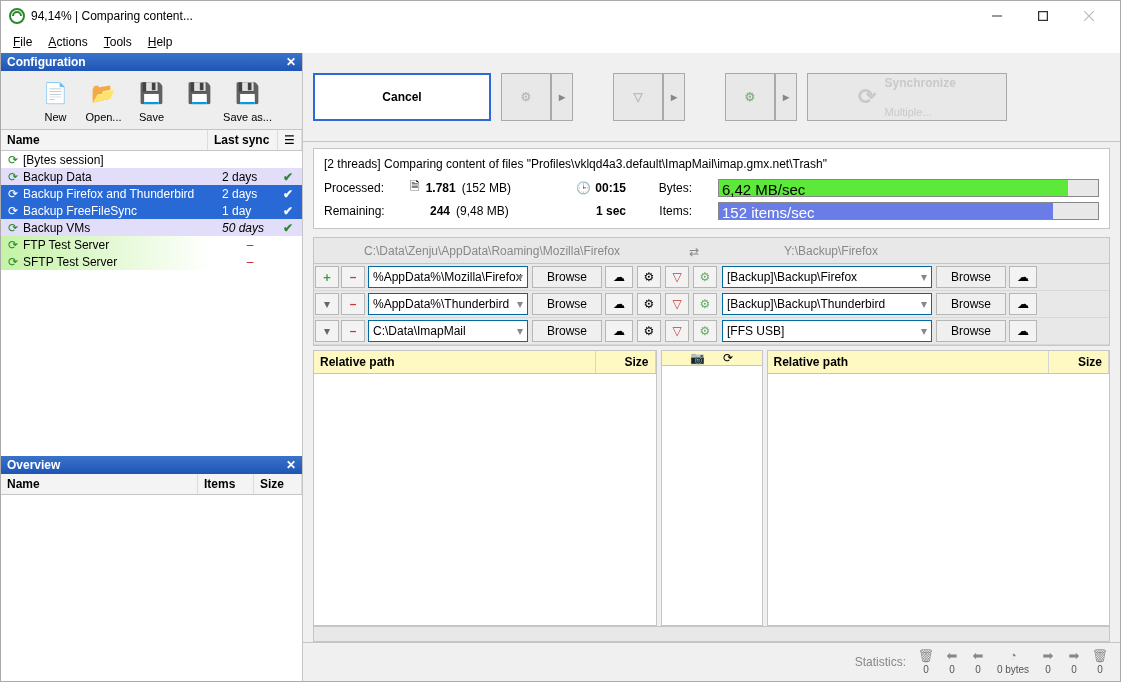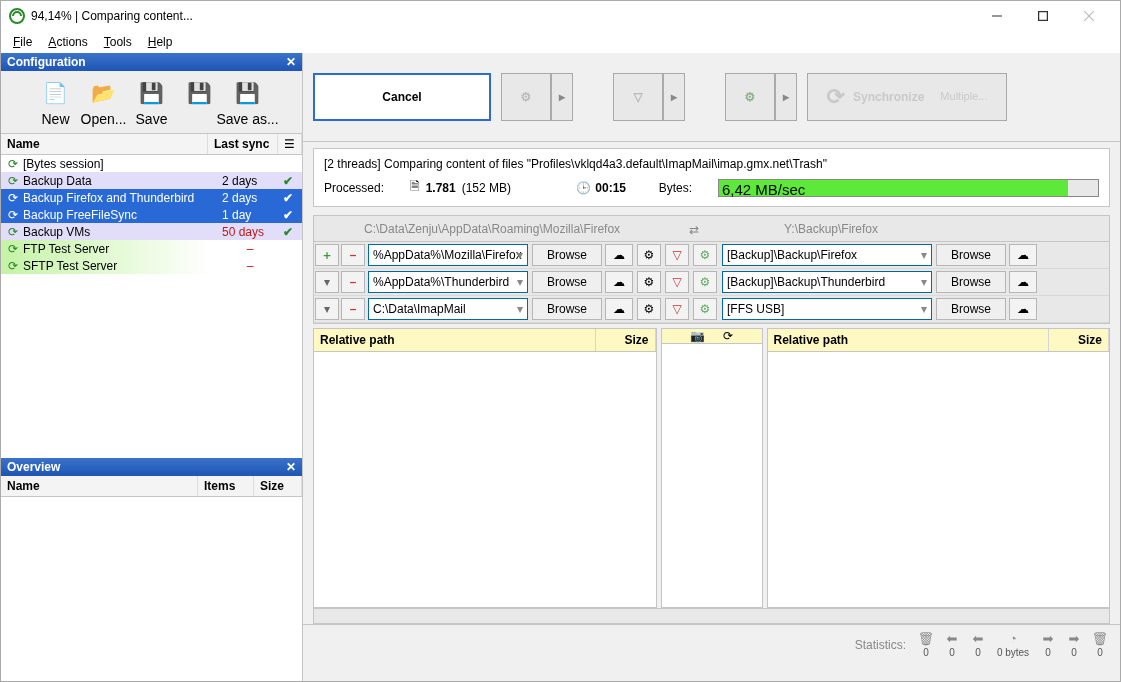--- a/index.html
+++ b/index.html
@@ -23,61 +23,61 @@
 .right { flex: 1; display: flex; flex-direction: column; background: #f0f0f0; }
 
 
 .panel-hdr { background: linear-gradient(#3a73c9, #1e55b6); color: #fff; padding: 2px 6px; display: flex; align-items: center; font-weight: bold; }
 .panel-hdr .x { margin-left: auto; color: #fff; cursor: pointer; }
 
 
 .cfg-tb { display: flex; justify-content: center; gap: 4px; padding: 4px; background: #eee; border-bottom: 1px solid #c5c5c5; }
 .tbtn { display: flex; flex-direction: column; align-items: center; width: 44px; padding: 2px; }
 .tbtn .ic { width: 32px; height: 32px; display: flex; align-items: center; justify-content: center; font-size: 20px; }
-.tbtn .lbl { font-size: 14px; margin-top: 2px; white-space: nowrap; }
+.tbtn .lbl { font-size: 11px; margin-top: 2px; white-space: nowrap; }
 
 
 .list-hdr { display: flex; background: #f4f4f4; border-bottom: 1px solid #c5c5c5; }
 .list-hdr .col { padding: 3px 6px; border-right: 1px solid #ddd; }
 .list-hdr .col.name { flex: 1; font-weight: bold; }
 .list-hdr .col.sync { width: 70px; font-weight: bold; text-align: left; }
 .list-hdr .col.cfg { width: 24px; text-align: center; }
 
 
 .cfg-list { flex: 0 0 auto; }
 .cfg-row { display: flex; align-items: center; height: 17px; padding: 0 4px; }
 .cfg-row .ic { width: 16px; text-align: center; margin-right: 2px; }
 .cfg-row .nm { flex: 1; white-space: nowrap; overflow: hidden; }
 .cfg-row .ls { width: 56px; text-align: left; }
 .cfg-row .ck { width: 20px; text-align: center; color: #2a8a2a; font-weight: bold; }
 .cfg-row.sel { background: #2869d6; color: #fff; }
 .cfg-row.sel .ck { color: #fff; }
 .cfg-row.alt { background: #e2defa; }
 .cfg-row.green { background: linear-gradient(to right, #c5f3a6, #fff 70%); }
-.ls.red { color: #b91c1c; }
+.ls.red { color: #000000; font-style: italic; }
 .ls.dash { color: #c21616; text-align: center; }
 
 .cfg-spacer { flex: 1; background: #fff; }
 
 
 .ov-hdr { display: flex; background: #f4f4f4; border-bottom: 1px solid #c5c5c5; }
 .ov-hdr .col { padding: 3px 6px; border-right: 1px solid #ddd; font-weight: bold; }
 .ov-hdr .col.name { flex: 1; }
 .ov-body { flex: 1; background: #fff; }
 
 
 .top-tb { display: flex; align-items: center; gap: 10px; padding: 20px 10px; background: #f0f0f0; border-bottom: 1px solid #c5c5c5; }
 .big-btn { height: 48px; border: 1px solid #a9a9a9; background: #e8e8e8; display: flex; align-items: center; justify-content: center; gap: 8px; padding: 0 14px; font-size: 15px; font-weight: bold; }
 .big-btn.cancel { border: 2px solid #2b6cd4; background: #fff; width: 178px; }
 .big-btn.dim { color: #bbb; }
 .big-btn.gear { width: 50px; padding: 0; font-size: 22px; }
 .big-btn.funnel { width: 50px; padding: 0; font-size: 20px; }
 .big-btn.arrow { width: 22px; padding: 0; font-size: 14px; color: #888; }
 .big-btn.sync { width: 200px; color: #c9c9c9; }
-.big-btn.sync .t { display: flex; flex-direction: row; align-items: flex-start; gap: 16px; }
+.big-btn.sync .t { display: flex; flex-direction: column; align-items: flex-start; gap: 16px; }
 .big-btn.sync .t .s { font-size: 11px; font-weight: normal; }
 
 
 .status { margin: 6px 10px; background: #fff; border: 1px solid #c5c5c5; padding: 8px 10px; }
 .status .msg { margin-bottom: 6px; }
 .stat-row { display: flex; align-items: center; gap: 26px; margin-top: 4px; }
 .stat-row .lbl { width: 60px; text-align: right; }
 .stat-row .v { width: 130px; display: flex; align-items: center; gap: 6px; }
 .stat-row .t { width: 60px; display: flex; align-items: center; gap: 4px; justify-content: flex-end; }
 .stat-row .klbl { width: 40px; text-align: right; }
@@ -312,20 +312,36 @@
         <span class="t">
           <span>🕒</span>
           <b>00:15</b>
         </span>
         <span class="klbl">Bytes:</span>
         <div class="bar">
           <div class="fill green"></div>
           <span class="txt">6,42 MB/sec</span>
         </div>
       </div>
+      <div class="stat-row">
+        <span class="lbl">Remaining:</span>
+        <span class="v">
+          <span style="width:14px"></span>
+          <b>244</b>
+          <span>(9,48 MB)</span>
+        </span>
+        <span class="t">
+          <b>1 sec</b>
+        </span>
+        <span class="klbl">Items:</span>
+        <div class="bar">
+          <div class="fill blue"></div>
+          <span class="txt" style="color:#fff">152 items/sec</span>
+        </div>
+      </div>
     </div>
 
     <div class="pairs">
       <div class="pairs-hdr">
         <div class="ph-l">C:\Data\Zenju\AppData\Roaming\Mozilla\Firefox</div>
         <div class="ph-mid"><span>⇄</span></div>
         <div class="ph-r">Y:\Backup\Firefox</div>
       </div>
 
       <div class="pair-row">

